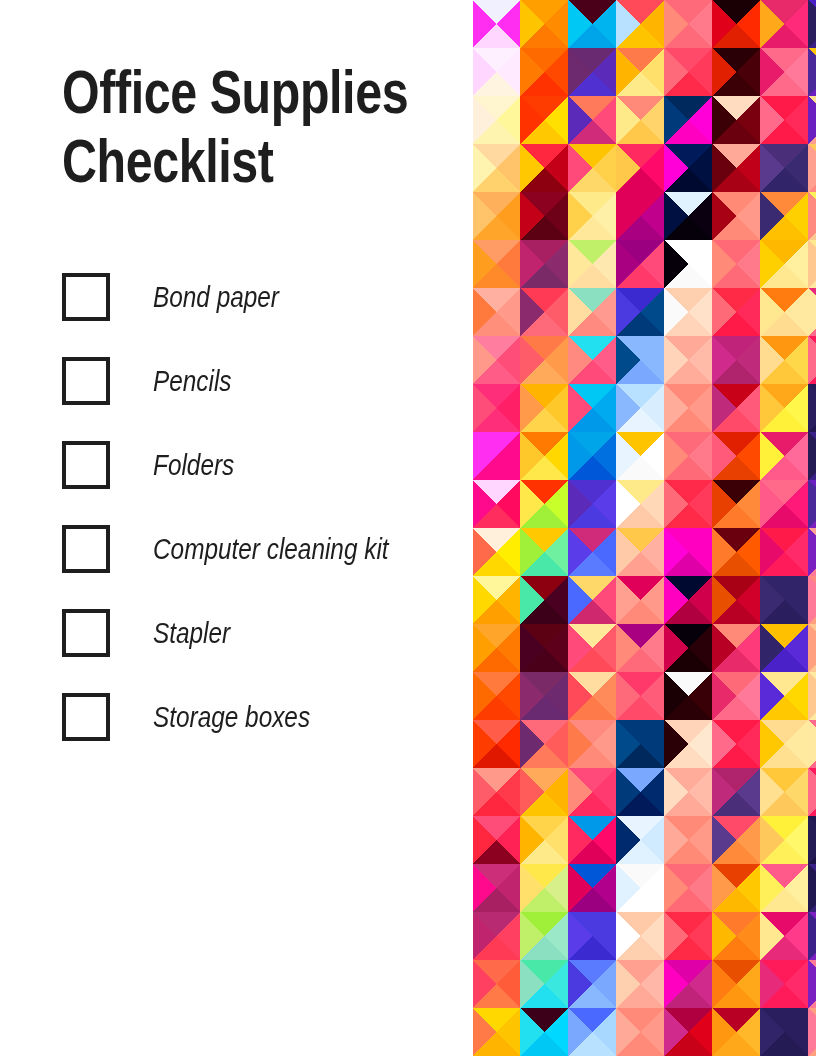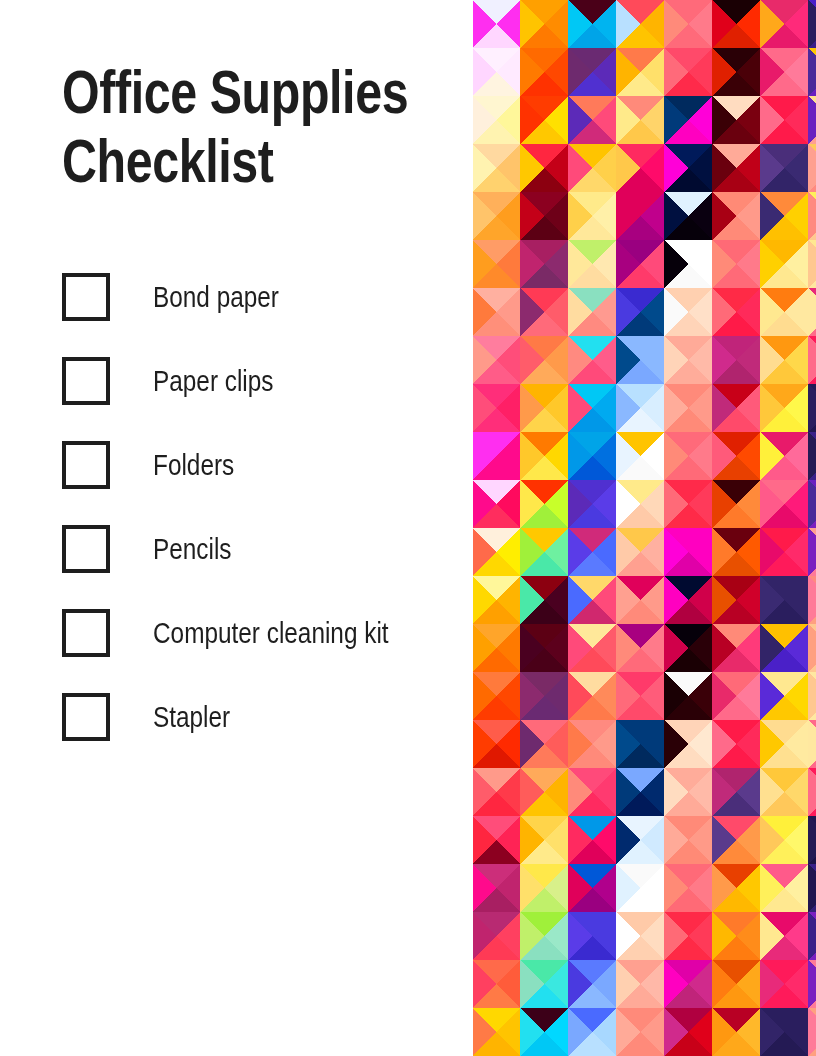--- a/index.html
+++ b/index.html
@@ -57,20 +57,21 @@
   
   #checklist {
     position: absolute;
     left: 62px;
     top: 273px;
     width: 400px;
   }
   .check-row {
     position: relative;
     height: 84px;
+    font-style: italic;
   }
   .checkbox {
     position: absolute;
     left: 0;
     top: 0;
     width: 48px;
     height: 48px;
     box-sizing: border-box;
     border: 4px solid #1e1e1e;
     background: #ffffff;
@@ -119,37 +120,37 @@
       <span class="title-line title-line-2">Checklist</span>
     </div>
 
     <div id="checklist">
         <div class="check-row">
           <div class="checkbox" role="checkbox" aria-checked="false"></div>
           <div class="check-label">Bond paper</div>
         </div>
         <div class="check-row">
           <div class="checkbox" role="checkbox" aria-checked="false"></div>
-          <div class="check-label">Paper clips</div>
+          <div class="check-label">Pencils</div>
         </div>
         <div class="check-row">
           <div class="checkbox" role="checkbox" aria-checked="false"></div>
           <div class="check-label">Folders</div>
-        </div>
-        <div class="check-row">
-          <div class="checkbox" role="checkbox" aria-checked="false"></div>
-          <div class="check-label">Pencils</div>
         </div>
         <div class="check-row">
           <div class="checkbox" role="checkbox" aria-checked="false"></div>
           <div class="check-label">Computer cleaning kit</div>
         </div>
         <div class="check-row">
           <div class="checkbox" role="checkbox" aria-checked="false"></div>
           <div class="check-label">Stapler</div>
+        </div>
+        <div class="check-row">
+          <div class="checkbox" role="checkbox" aria-checked="false"></div>
+          <div class="check-label">Storage boxes</div>
         </div>
       </div>
 
   </div>
 
   <div id="pattern-panel">
     <svg id="pattern-svg" viewBox="0 0 343 1056" preserveAspectRatio="none" xmlns="http://www.w3.org/2000/svg">
         <polygon points="-1,0 47,0 23,24" fill="#f0f0ff" shape-rendering="crispEdges"></polygon>
         <polygon points="47,0 47,48 23,24" fill="#ff2ef0" shape-rendering="crispEdges"></polygon>
         <polygon points="47,48 -1,48 23,24" fill="#ffd6ff" shape-rendering="crispEdges"></polygon>

